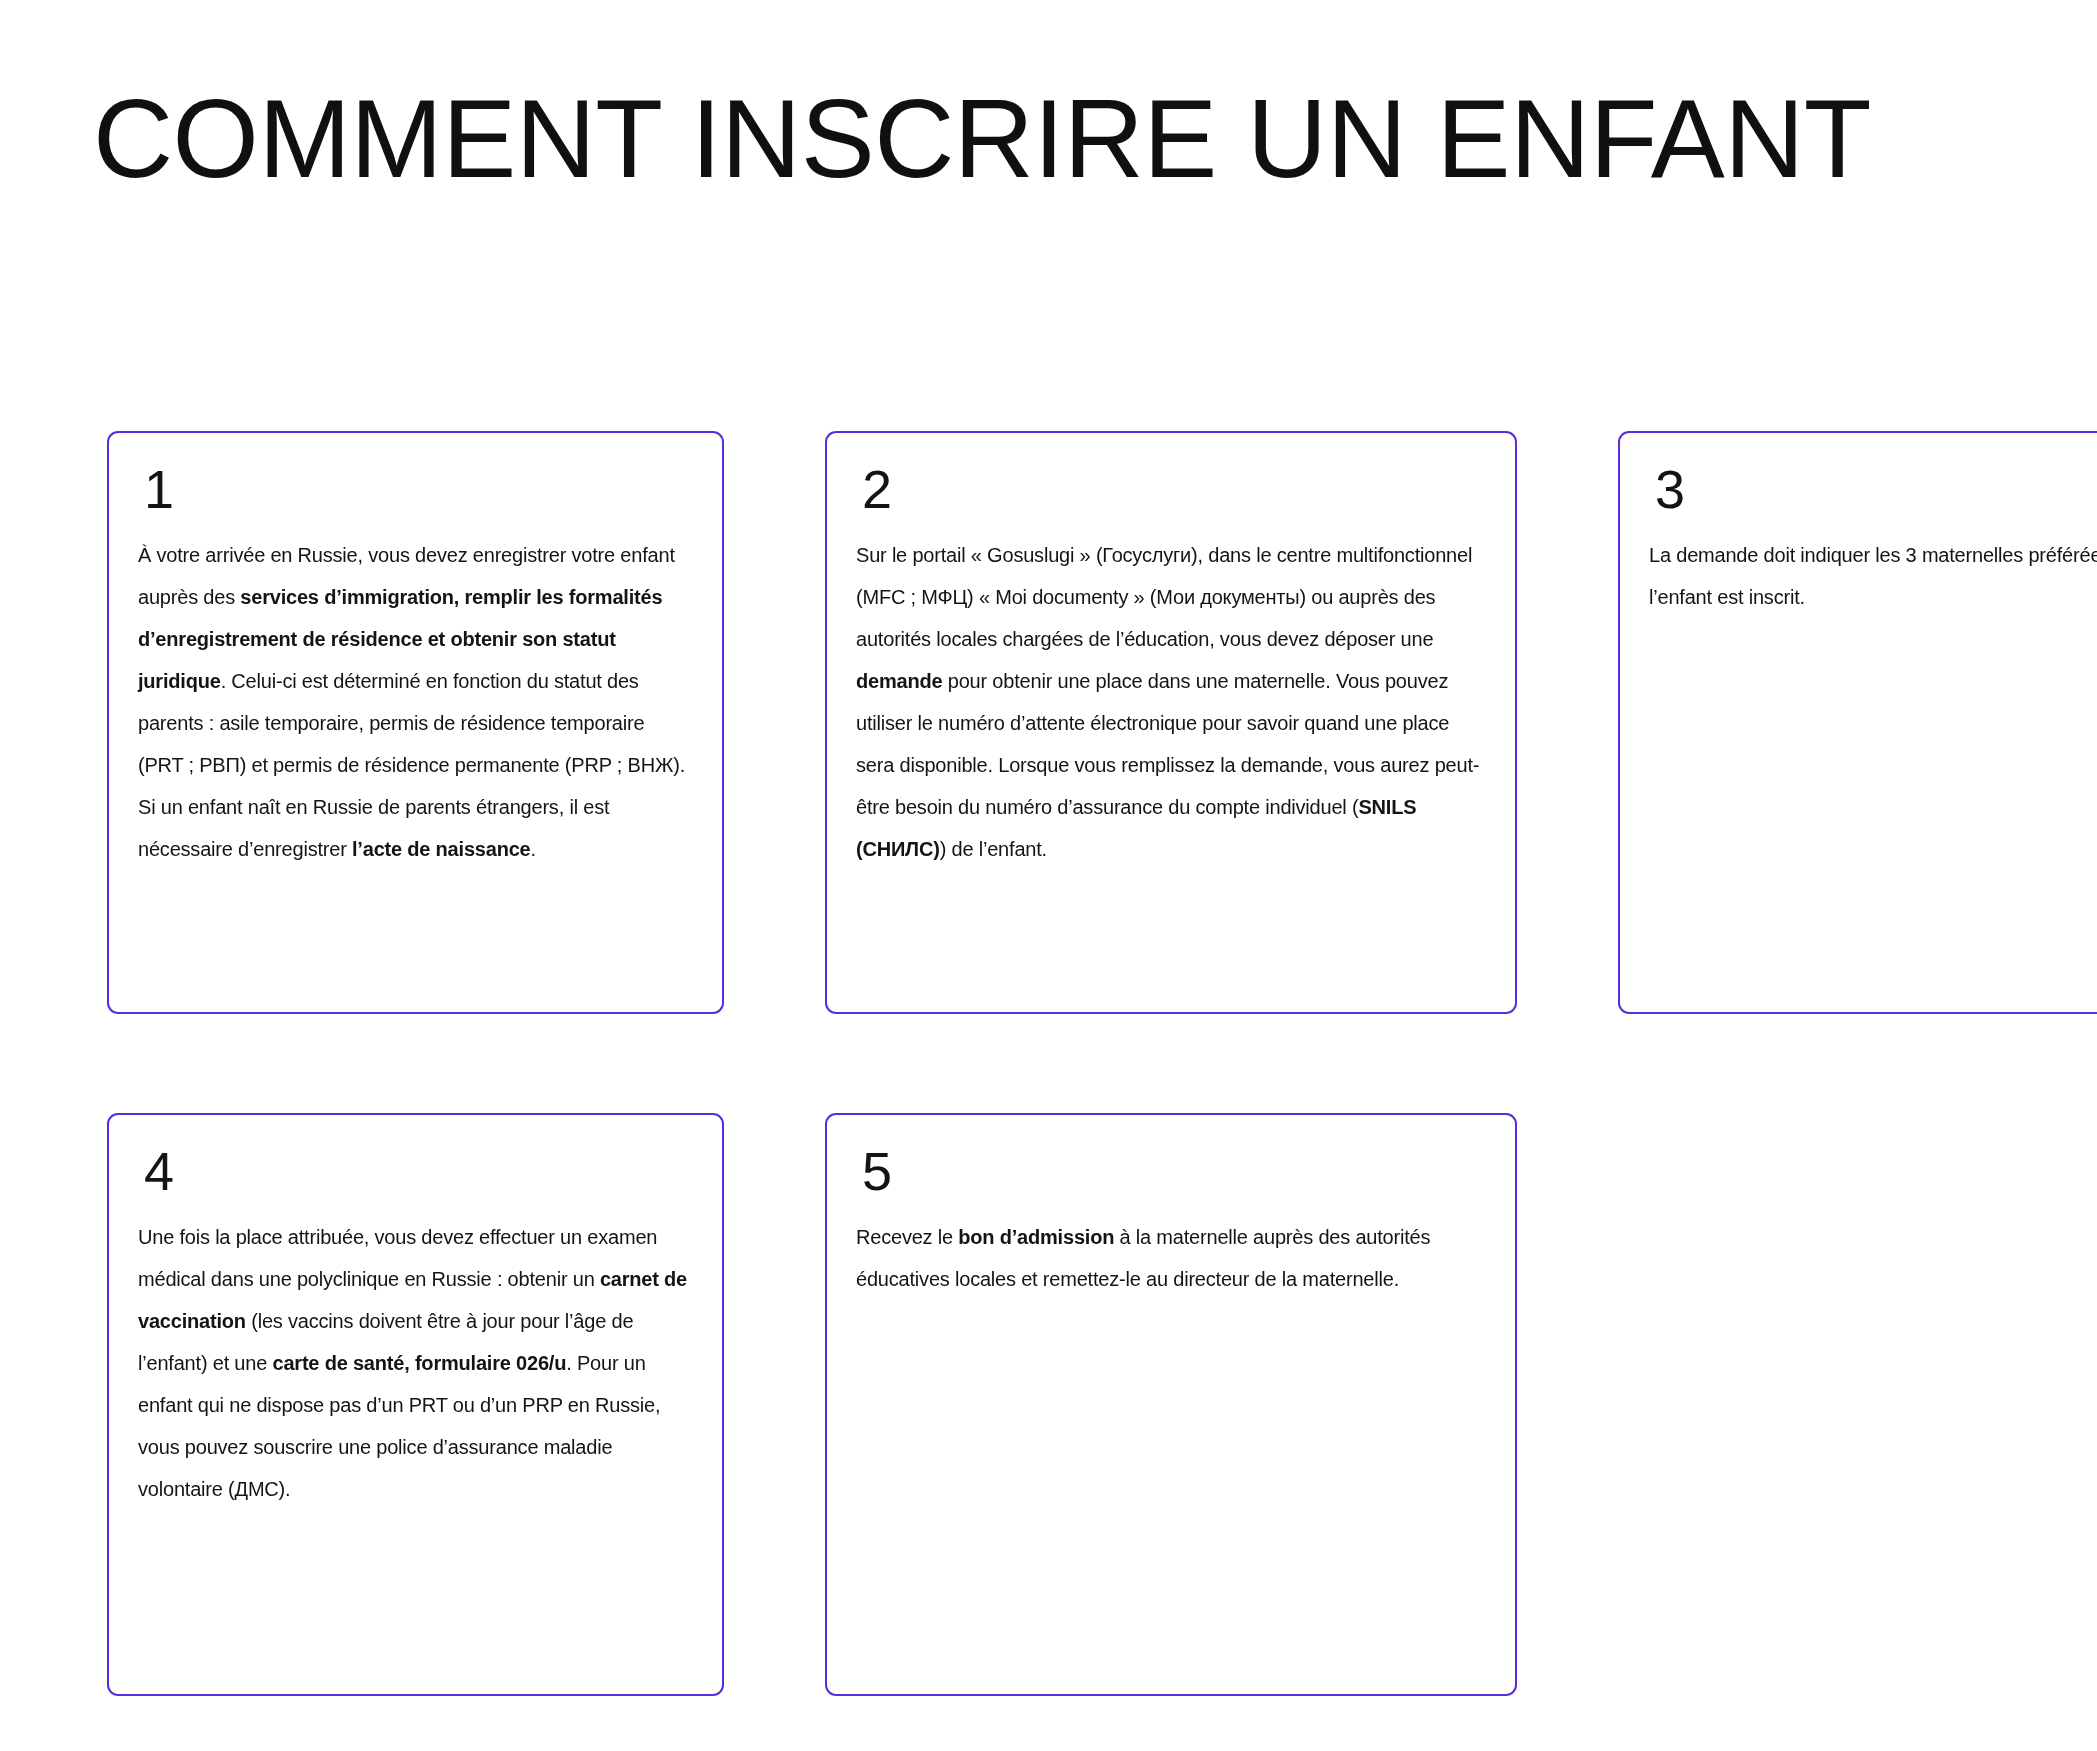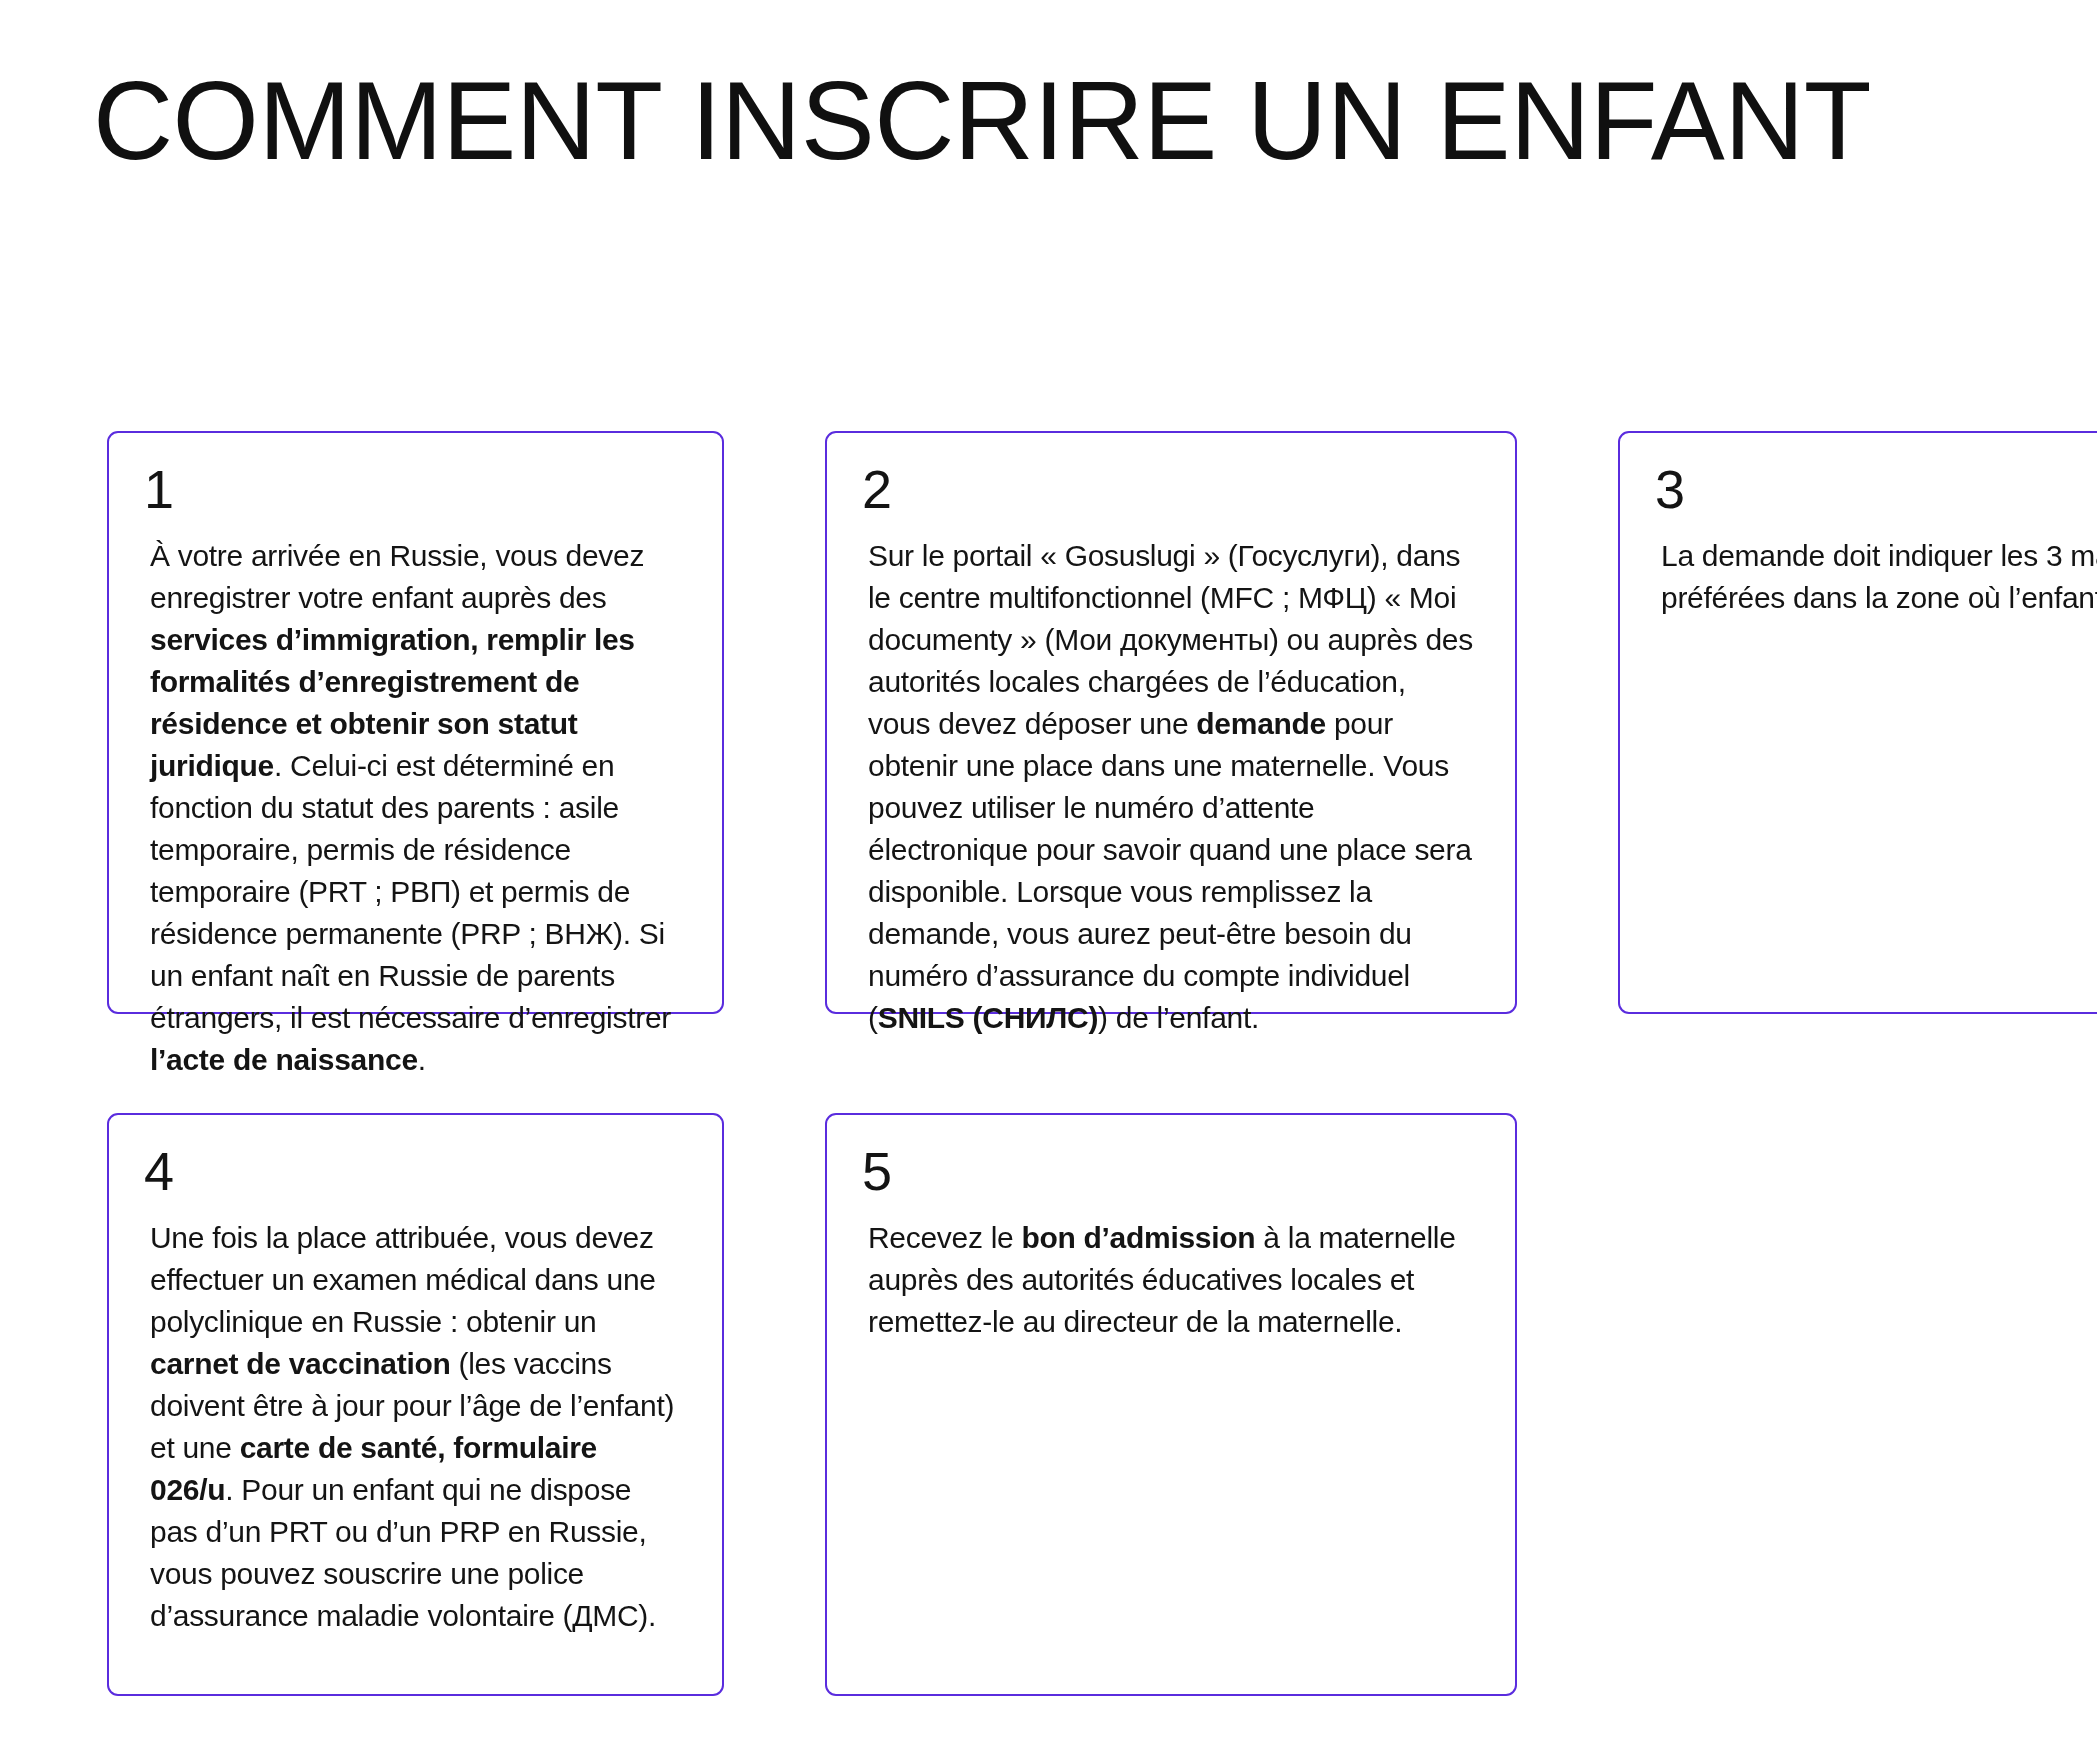--- a/index.html
+++ b/index.html
@@ -7,21 +7,21 @@
     position: relative;
     width: 2405px;
     height: 1751px;
     background: #ffffff;
     font-family: "Liberation Sans", sans-serif;
     overflow: hidden;
   }
   .title {
     position: absolute;
     left: 93px;
-    top: 49px;
+    top: 67px;
     margin: 0;
     font-size: 111px;
     font-weight: 400;
     line-height: 1.31;
     letter-spacing: -0.005em;
     color: #101010;
     display: flex;
     flex-direction: column;
   }
   .grid {
@@ -42,22 +42,22 @@
     padding: 20px 29px;
   }
   .num {
     font-size: 54px;
     line-height: 1.25;
     color: #141414;
     margin: 2.5px 0 11px 5.9px;
     font-weight: 400;
   }
   .body {
-    margin: 12px;
-    font-size: 30px;
+    margin: 0;
+    font-size: 20px;
     line-height: 42px;
     letter-spacing: -0.01em;
     color: #141414;
     font-weight: 400;
   }
   .body .b { font-weight: 700; }
 </style>
 </head>
 <body>
 

